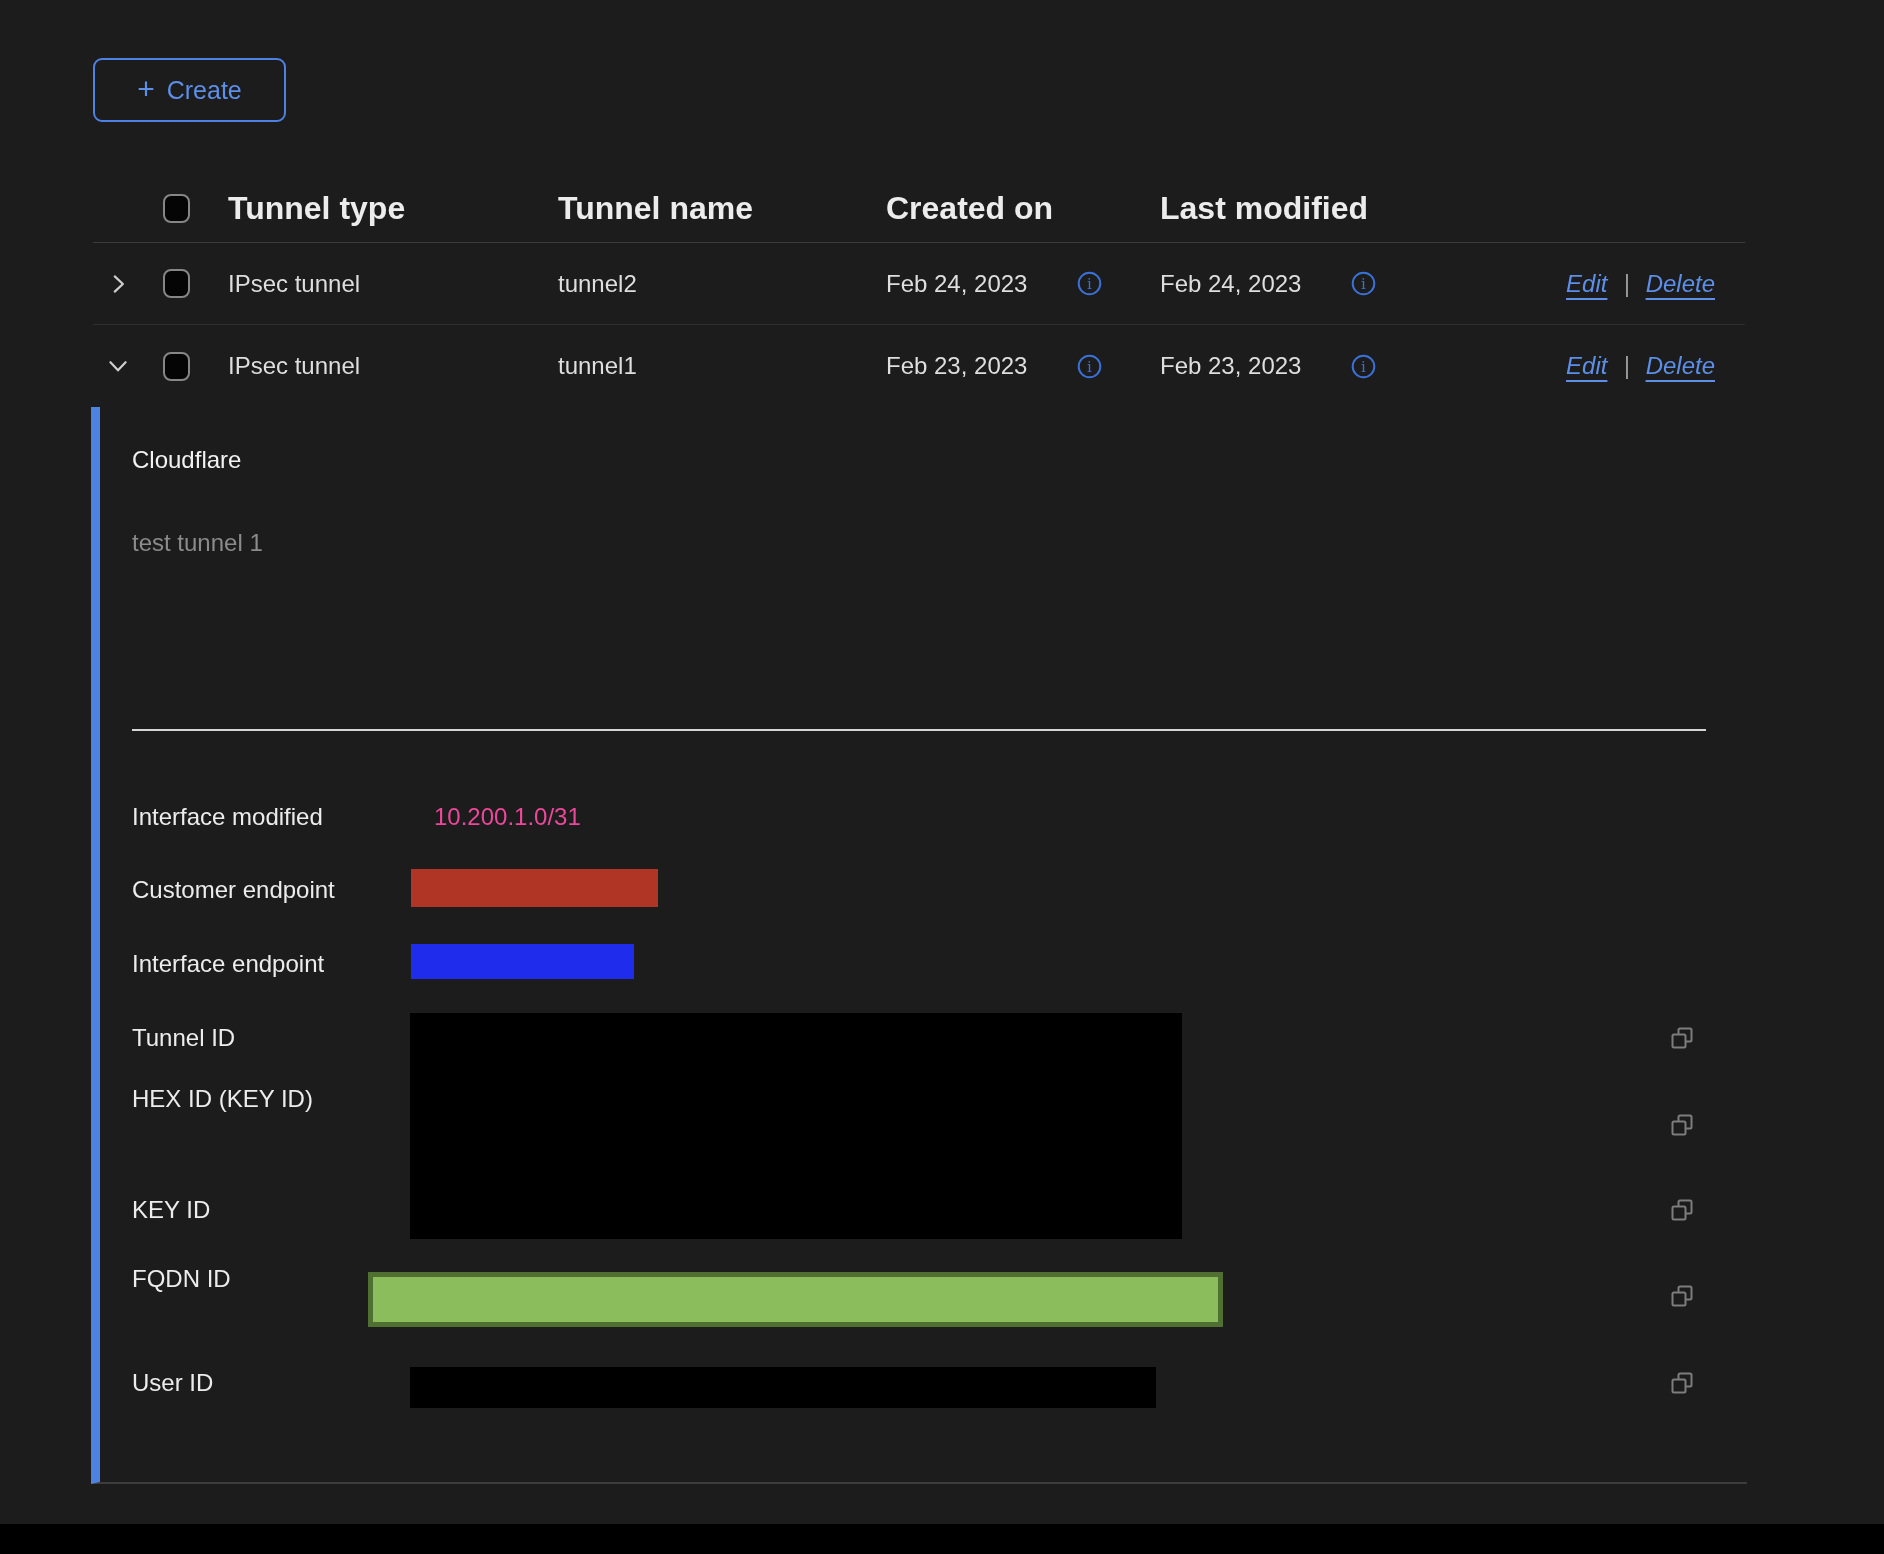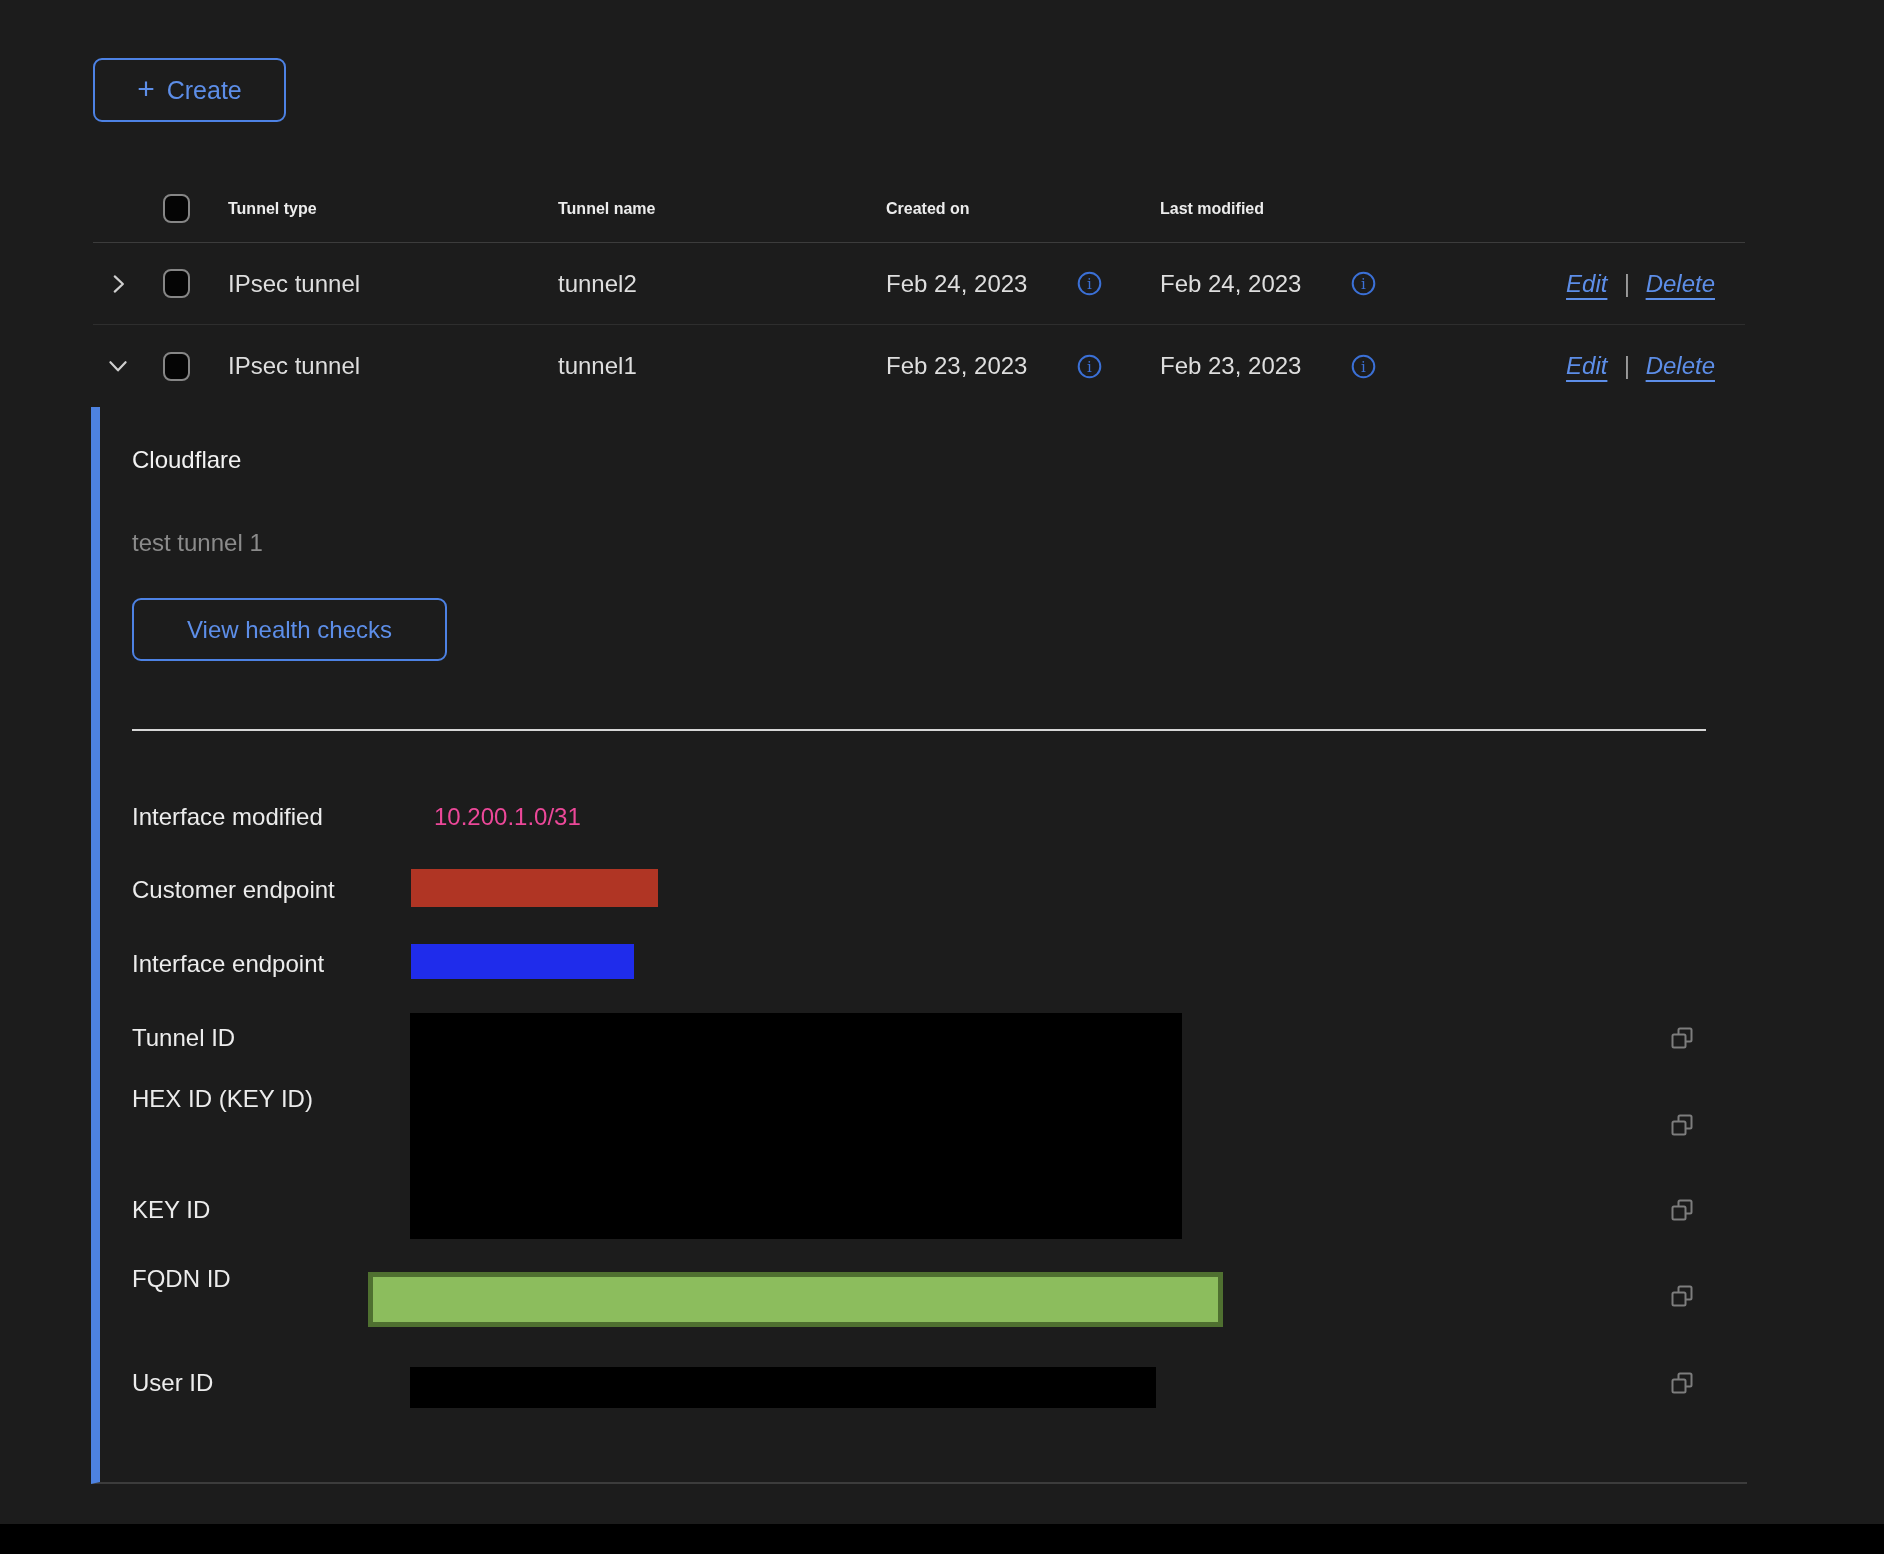--- a/index.html
+++ b/index.html
@@ -27,21 +27,21 @@
     cursor: pointer;
   }
   .create-btn .plus { font-size: 30px; font-weight: 300; line-height: 1; margin-top: -3px; }
 
   
   .t-row {
     position: absolute; left: 93px; width: 1652px;
     display: flex; align-items: center;
     box-sizing: border-box;
   }
-  .thead { top: 175px; height: 68px; border-bottom: 1px solid #3c3c3c; font-weight: 700; font-size: 16px; color: #ececec; }
+  .thead { top: 175px; height: 68px; border-bottom: 1px solid #3c3c3c; font-weight: 700; font-size: 32px; color: #ececec; }
   .trow-1 { top: 243px; height: 82px; border-bottom: 1px solid #2e2e2e; }
   .trow-2 { top: 325px; height: 82px; }
   .trow-1, .trow-2 { font-size: 24px; color: #dedede; }
 
   .c-exp   { width: 55px;  box-sizing: border-box; padding-left: 12px; display: flex; align-items: center; }
   .c-check { width: 80px;  box-sizing: border-box; padding-left: 15px; display: flex; align-items: center; }
   .c-type  { width: 330px; }
   .c-name  { width: 328px; }
   .c-created  { width: 274px; display: flex; align-items: center; }
   .c-modified { width: 360px; display: flex; align-items: center; }
@@ -200,21 +200,20 @@
       <span class="link-sep">|</span>
       <span class="link">Delete</span>
     </div>
   </div>
 
   <div class="panel">
 
     <div class="abs desc-label">Cloudflare</div>
     <div class="abs desc-value">test tunnel 1</div>
 
-    <button class="abs health-btn">View health checks</button>
 
     <div class="abs divider" style="background-color: rgb(214, 214, 214);"></div>
 
     <div class="abs f-label" style="top:396px">Interface modified</div>
     <div class="abs f-value" style="left:334px; top:396px">10.200.1.0/31</div>
 
     <div class="abs f-label" style="top:469px">Customer endpoint</div>
     <div class="redact" style="left: 311px; top: 462px; width: 247px; height: 38px; background-color: rgb(176, 53, 36);"></div>
 
     <div class="abs f-label" style="top:543px">Interface endpoint</div>

